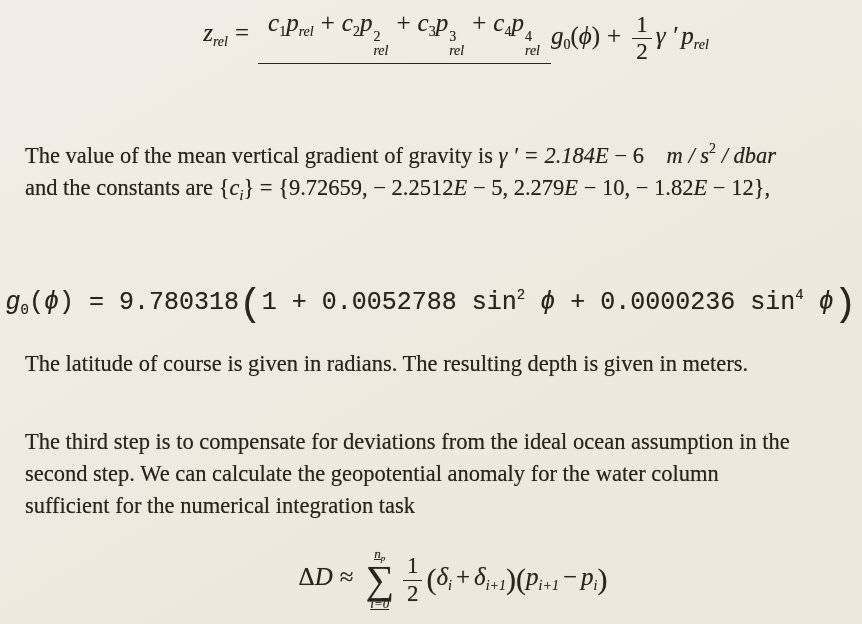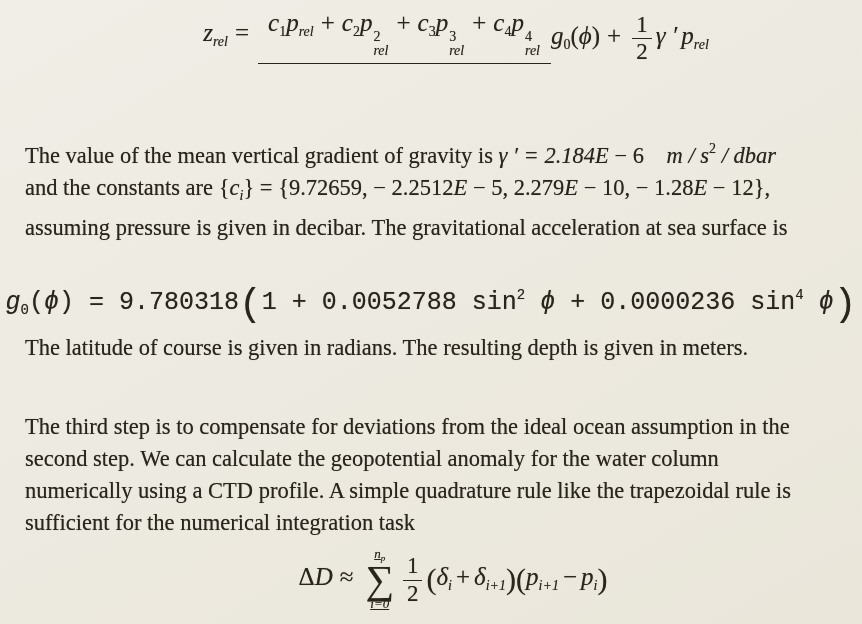--- a/index.html
+++ b/index.html
@@ -8,22 +8,22 @@
     background:linear-gradient(150deg,#f1eee7 0%,#edeae1 45%,#eae6da 100%);
     font-family:"Liberation Serif","DejaVu Serif",serif;
     color:#29241c;
     overflow:hidden;
   }
   .page{position:relative;width:862px;height:624px;}
 
   
   .para{position:absolute;left:25px;right:20px;}
   .p1{top:133px;}
-  .p2{top:332px;}
-  .p3{top:411px;}
+  .p2{top:348px;}
+  .p3{top:426px;}
   .tline{
     font-size:22.5px;line-height:32px;
     text-shadow:0 0 .7px rgba(41,36,28,.55);
   }
   .it{font-style:italic;}
 
   
   .formula{position:absolute;left:0;width:100%;text-align:center;font-size:25px;}
   .fx{display:inline-block;line-height:1.3;text-shadow:0 0 .7px rgba(41,36,28,.5);}
   .f1{top:7px;}  .f1 .fx{transform:translateX(26px);}
@@ -73,36 +73,34 @@
             </span></span>
           <span class="den"><span class="it">g</span><span class="sb">0</span><span>(</span><span class="it">ϕ</span><span>)</span><span class="op">+</span><span class="mfrac">
               <span class="n">1</span>
               <span class="d">2</span>
             </span><span class="it">γ ′</span><span class="it" style="margin-left:4px;">p</span><span class="sb it">rel</span></span>
         </span></span>
   </div>
 
   <div class="para p1">
     <div class="tline"><span>The value of the mean vertical gradient of gravity is </span><span class="it">γ ′ = 2.184</span><span class="it">E</span><span> − 6  </span><span class="it">m / s</span><span class="sp">2</span><span class="it"> / dbar</span></div>
-    <div class="tline"><span>and the constants are </span><span>{</span><span class="it">c</span><span class="sb it">i</span><span>} = {9.72659, − 2.2512</span><span class="it">E</span><span> − 5, 2.279</span><span class="it">E</span><span> − 10, − 1.28</span><span class="it">E</span><span> − 12},</span></div>
-    <div class="tline"><span>assuming pressure is given in decibar. The gravitational acceleration at sea surface is</span></div>
+    <div class="tline"><span>and the constants are </span><span>{</span><span class="it">c</span><span class="sb it">i</span><span>} = {9.72659, − 2.2512</span><span class="it">E</span><span> − 5, 2.279</span><span class="it">E</span><span> − 10, − 1.82</span><span class="it">E</span><span> − 12},</span></div>
   </div>
 
   <div class="formula f2">
     <span class="fx"><span class="it">g</span><span class="sb">0</span><span>(</span><span class="it">ϕ</span><span>) = 9.780318</span><span class="bigp">(</span><span>1 + 0.0052788 </span><span>sin</span><span class="sp">2</span><span class="it"> ϕ</span><span> + 0.0000236 </span><span>sin</span><span class="sp">4</span><span class="it"> ϕ</span><span class="bigp">)</span></span>
   </div>
 
   <div class="para p2">
     <div class="tline"><span>The latitude of course is given in radians. The resulting depth is given in meters.</span></div>
   </div>
 
   <div class="para p3">
     <div class="tline"><span>The third step is to compensate for deviations from the ideal ocean assumption in the</span></div>
     <div class="tline"><span>second step. We can calculate the geopotential anomaly for the water column</span></div>
-    <div class="tline"><span>numerically using a CTD profile. A simple quadrature rule like the trapezoidal rule is</span></div>
     <div class="tline"><span>sufficient for the numerical integration task</span></div>
   </div>
 
   <div class="formula f3">
     <span class="fx"><span>Δ</span><span class="it">D</span><span class="op">≈</span><span class="sum">
           <span class="slim"><span class="it">n</span><span class="sb2 it">p</span></span>
           <span class="sig">∑</span>
           <span class="slim it">i=0</span>
         </span><span class="mfrac">
           <span class="n">1</span>

